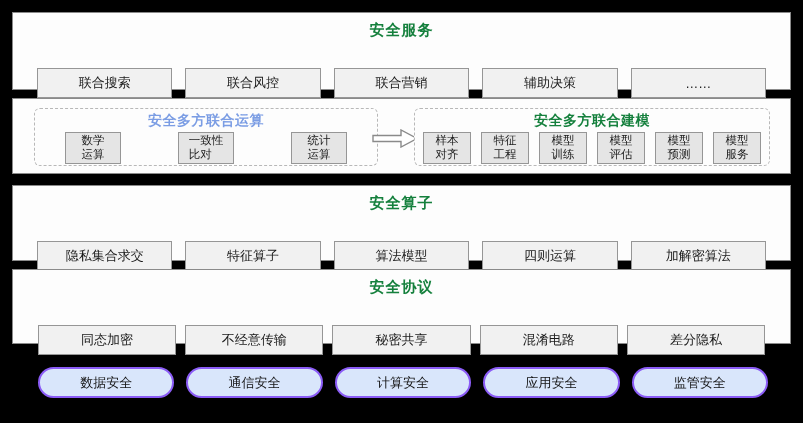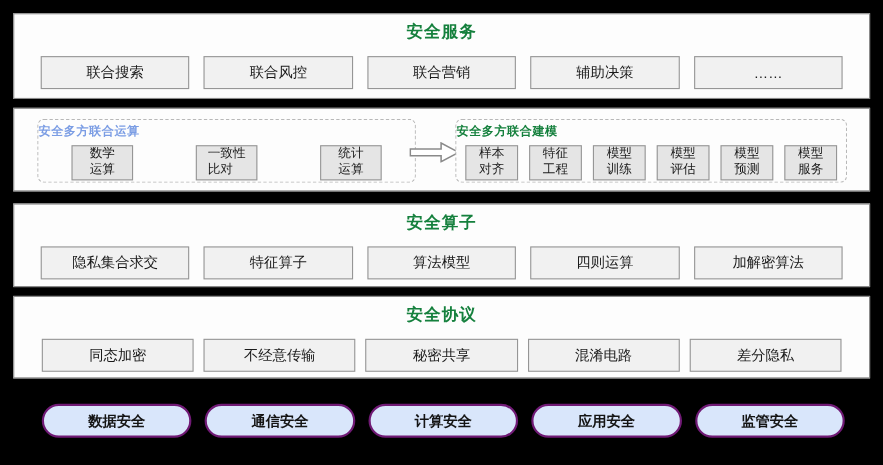--- a/index.html
+++ b/index.html
@@ -19,37 +19,37 @@
   }
   .panel-1 { top:12px;  height:78px; }
   .panel-2 { top:98px;  height:76px; }
   .panel-3 { top:185px; height:76px; }
   .panel-4 { top:269px; height:75px; }
   .panel-title {
     text-align:center; font-weight:bold; font-size:15px; color:#15803d;
     margin-top:8px; line-height:18px; letter-spacing:1px;
   }
   .box-row {
-    display:flex; margin-top:12px; padding:0 24px; gap:13px;
+    display:flex; margin-top:29px; padding:0 24px; gap:13px;
   }
   .box-row-5 { gap:9px; padding:0 25px; }
   .gbox {
     flex:1; height:30px; box-sizing:border-box;
     background:#f1f1f1; border:1px solid #969696;
     display:flex; align-items:center; justify-content:center;
     font-size:13px; color:#1a1a1a; white-space:pre-line; text-align:center;
   }
   .dgroup {
     position:absolute; top:9px; height:58px; box-sizing:border-box;
     border:1px dashed #b8b8b8; border-radius:6px; background:#fdfdfd;
   }
   .dgroup-left  { left:21px;  width:344px; }
   .dgroup-right { left:401px; width:356px; }
   .dgroup-title {
-    text-align:left; font-weight:bold; font-size:11px;
+    text-align:center; font-weight:bold; font-size:14px;
     margin-top:3px; line-height:16px; letter-spacing:0.5px;
   }
   .dgroup-row {
     display:flex; margin-top:4px; align-items:stretch;
   }
   .dgroup-left .dgroup-row  { padding:0 30px; justify-content:space-between; }
   .dgroup-right .dgroup-row { padding:0 8px; gap:10px; }
   .sbox {
     box-sizing:border-box; height:32px;
     background:#e5e5e5; border:1px solid #969696;
@@ -59,23 +59,23 @@
   }
   .dgroup-left .sbox  { width:56px; }
   .dgroup-right .sbox { flex:1; }
   .flow-arrow { position:absolute; left:359px; top:30px; width:46px; height:19px; }
   .pill-row {
     position:absolute; left:38px; top:367px; width:730px; height:31px;
     display:flex; gap:12px;
   }
   .pill {
     flex:1; box-sizing:border-box;
-    background:#d9e6fb; border:2px solid #701a75; border-radius:17px;
+    background:#d9e6fb; border:2px solid #8b5cf6; border-radius:17px;
     display:flex; align-items:center; justify-content:center;
-    font-size:13px; font-weight:700; color:#141414;
+    font-size:13px; font-weight:400; color:#141414;
   }
 </style>
 </head>
 <body>
 
 <div class="stage">
 
   <div class="panel panel-1">
     <div class="panel-title">安全服务</div>
     <div class="box-row">

